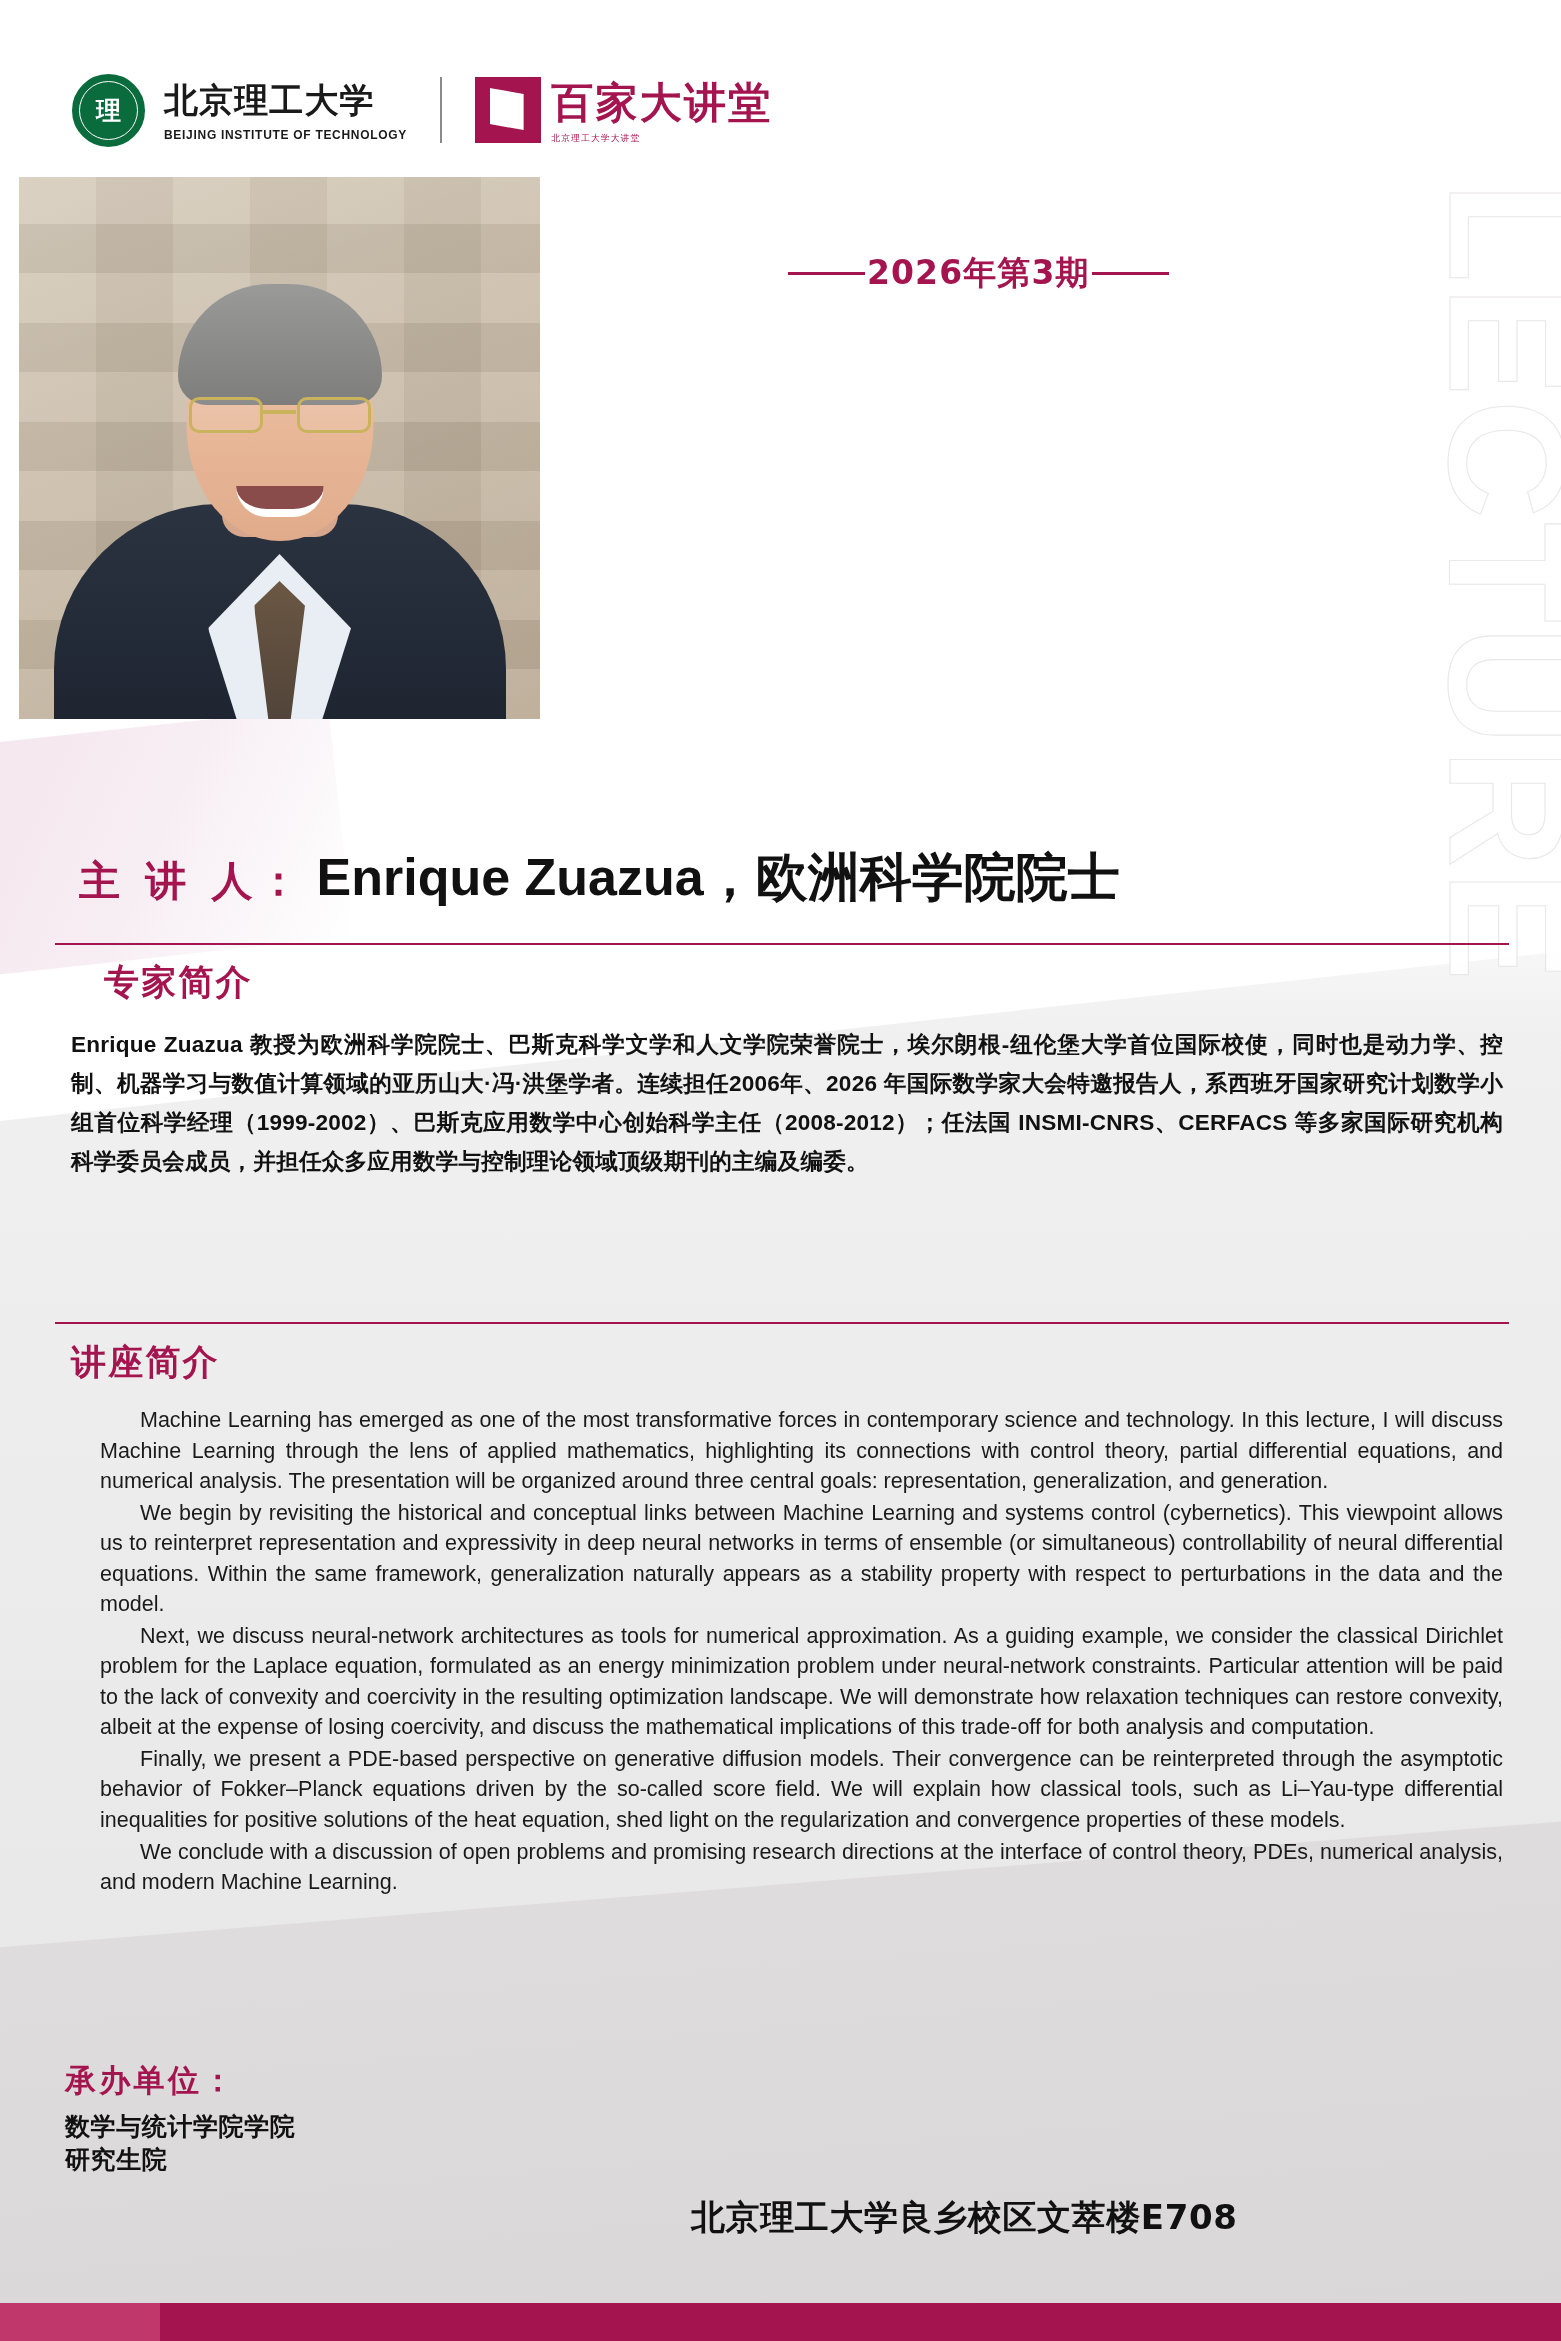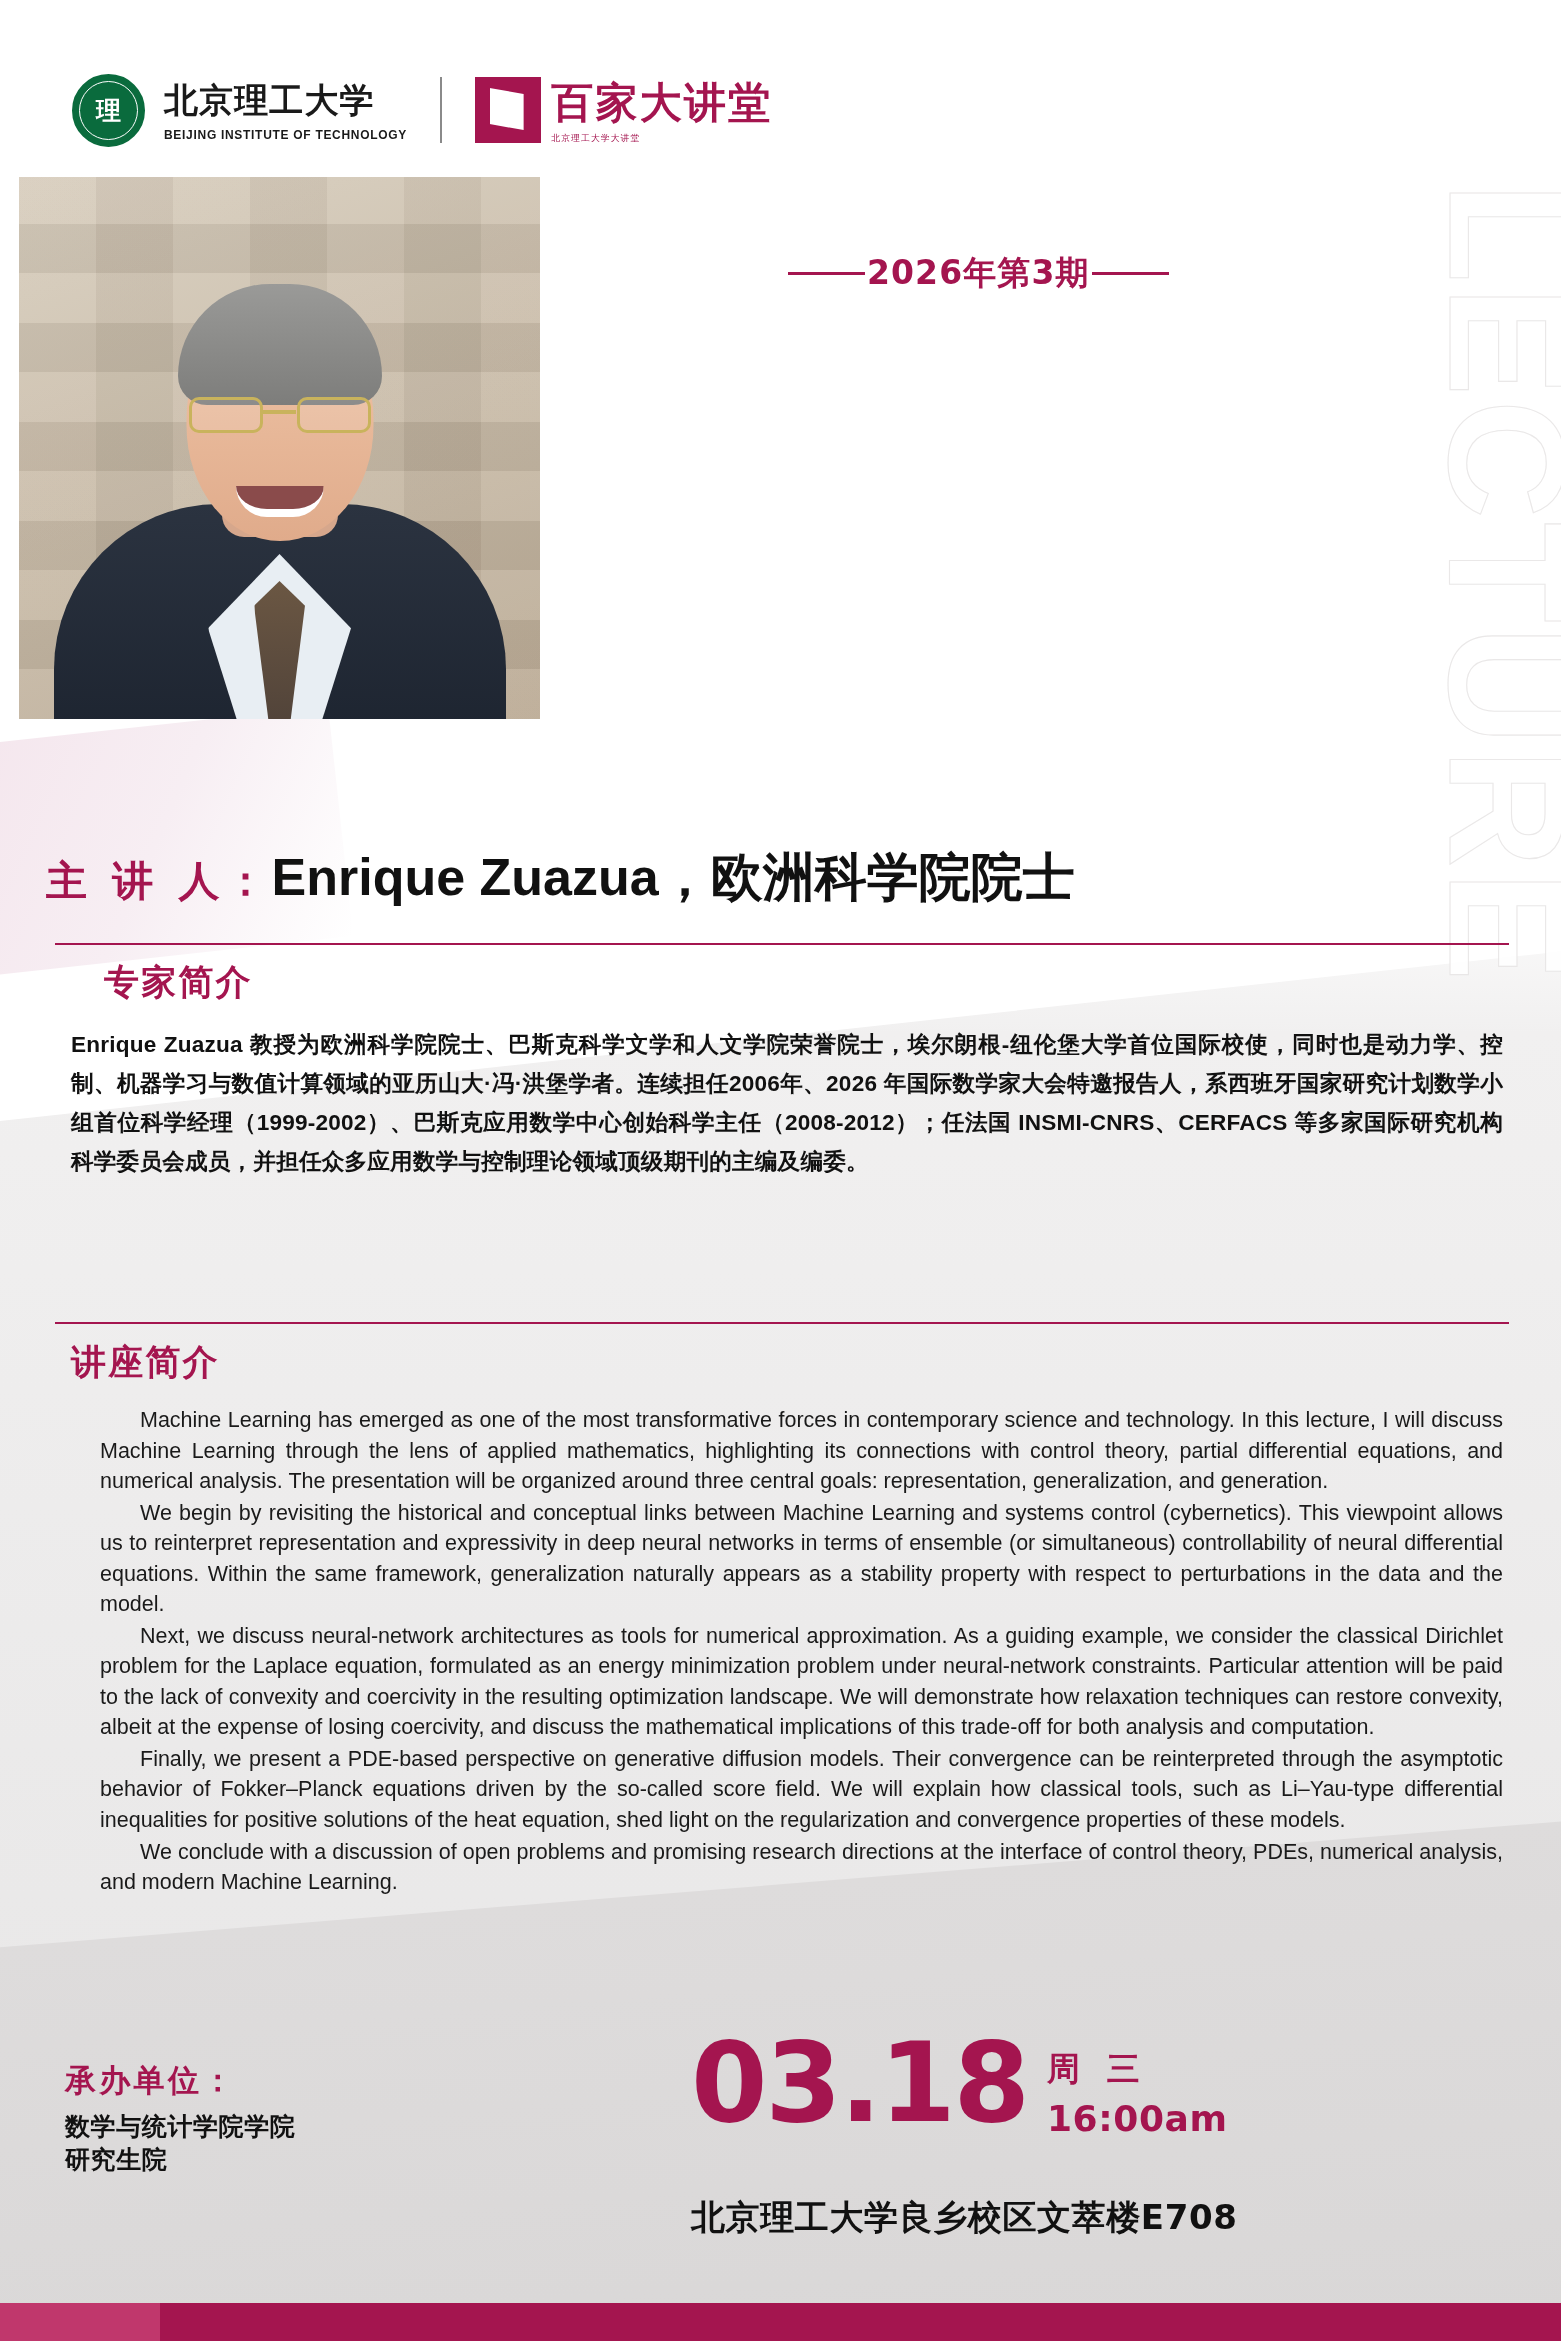--- a/index.html
+++ b/index.html
@@ -296,25 +296,25 @@
     font-size: 50px;
     line-height: 1.22;
     font-weight: bold;
     color: #a4154f;
     letter-spacing: -0.3px;
   }
 
   
   .speaker {
     position: absolute;
-    left: 46px;
+    left: 79px;
     top: 843px;
     display: flex;
     align-items: baseline;
-    gap: 0;
+    gap: 12px;
   }
   .speaker-label {
     font-size: 41px;
     font-weight: bold;
     color: #a4154f;
     letter-spacing: 5.5px;
     font-family: "DejaVu Sans", sans-serif;
   }
   .speaker-name {
     font-size: 52px;
@@ -511,24 +511,17 @@
     <p>Finally, we present a PDE-based perspective on generative diffusion models. Their convergence can be reinterpreted through the asymptotic behavior of Fokker–Planck equations driven by the so-called score field. We will explain how classical tools, such as Li–Yau-type differential inequalities for positive solutions of the heat equation, shed light on the regularization and convergence properties of these models.</p>
     <p>We conclude with a discussion of open problems and promising research directions at the interface of control theory, PDEs, numerical analysis, and modern Machine Learning.</p>
   </div>
 
   <div class="footer-left">
     <div class="host-label">承办单位：</div>
     <div class="host-line">数学与统计学院学院</div>
     <div class="host-line">研究生院</div>
   </div>
 
-  <div class="date-block">
-    <div class="big-date">03.18</div>
-    <div class="date-right">
-      <div class="weekday">周 三</div>
-      <div class="time">16:00am</div>
-    </div>
-  </div>
 
   <div class="venue">北京理工大学良乡校区文萃楼E708</div>
 
 </div>
 
 
 </body></html>

